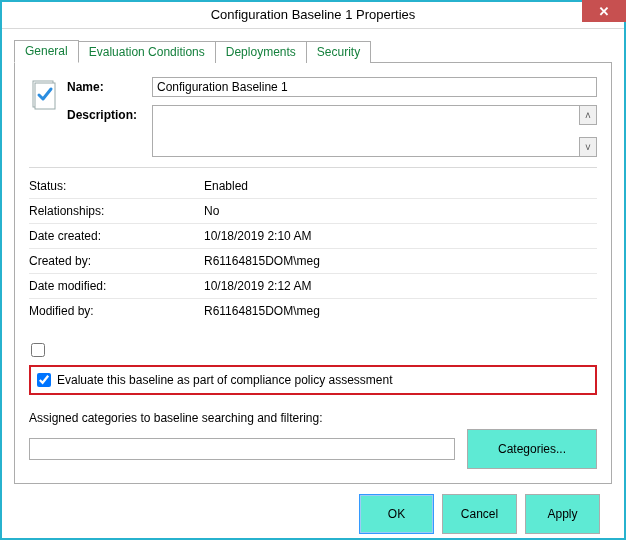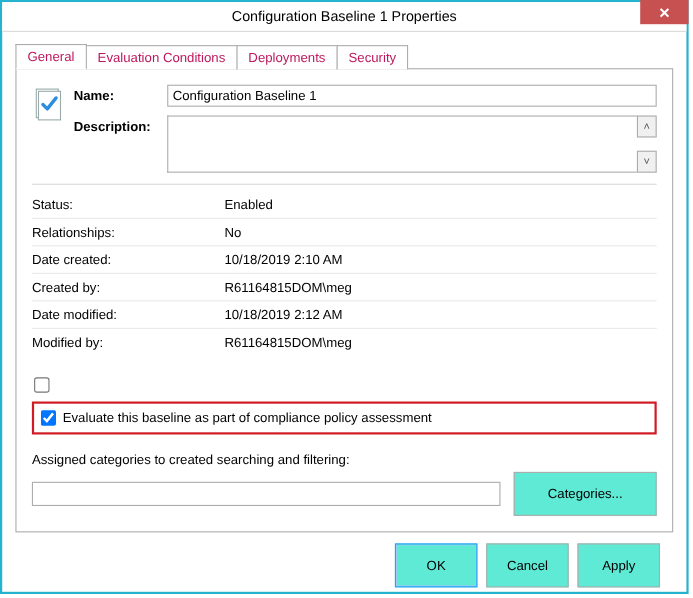--- a/index.html
+++ b/index.html
@@ -66,21 +66,21 @@
   .tab {
     border: 1px solid #acacac;
     border-bottom: none;
     padding: 3px 10px 4px 10px;
     background: #fff;
     font-size: 12px;
     margin-right: -1px;
     position: relative;
     top: 1px;
     cursor: default;
-    color: #be185d;
+    color: #15803d;
   }
   .tab.active {
     background: #fff;
     border-bottom: 1px solid #fff;
     z-index: 3;
   }
   .tab.inactive {
     background: #fff;
   }
   .tabpanel {
@@ -319,21 +319,21 @@
       </div>
 
       <div class="highlight-box">
         <div class="checkrow">
           <input type="checkbox" checked="" style="">
           <span>Evaluate this baseline as part of compliance policy assessment</span>
         </div>
       </div>
 
       <div class="assigned">
-        <div>Assigned categories to created searching and filtering:</div>
+        <div>Assigned categories to baseline searching and filtering:</div>
         <div class="assigned-row">
           <div class="assigned-input"></div>
           <button class="btn"><span>Categories...</span></button>
         </div>
       </div>
 
     </div>
 
     <div class="footer">
       <button class="btn default"><span>OK</span></button>

